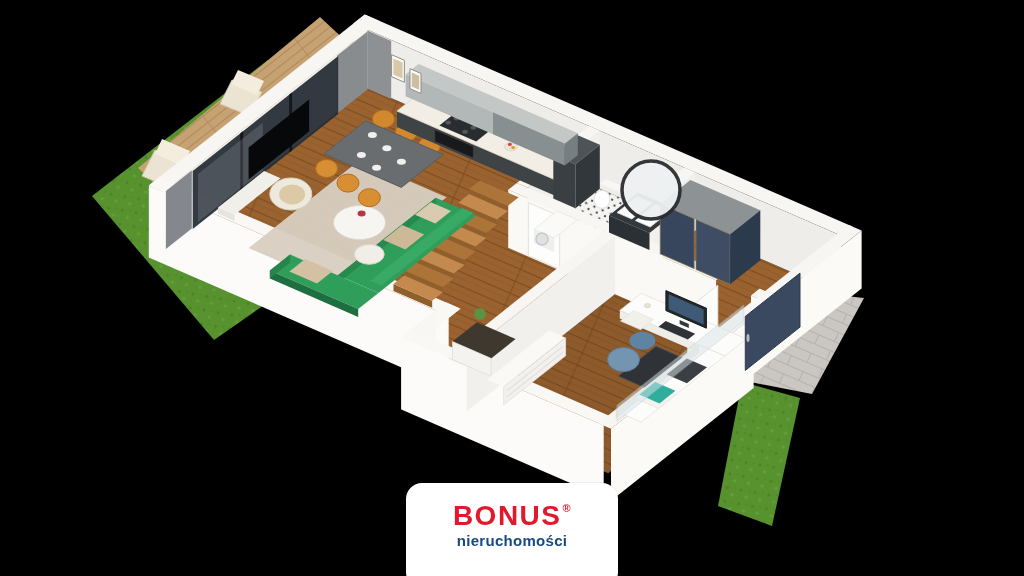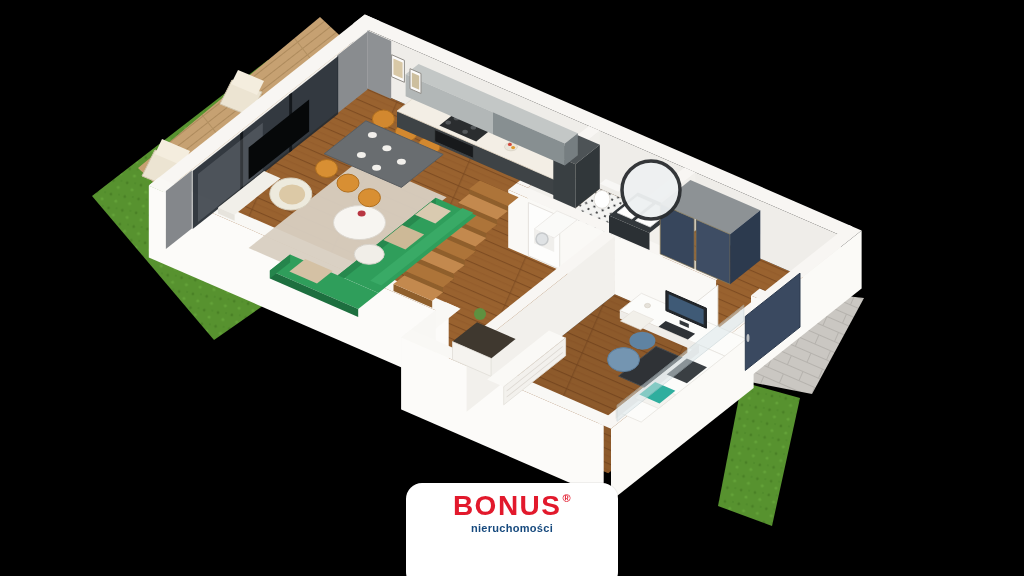--- a/index.html
+++ b/index.html
@@ -1,21 +1,21 @@
 <!DOCTYPE html>
 <html><head>
 <meta charset="utf-8">
 <style>
   html,body{margin:0;padding:0;}
   body{width:1024px;height:576px;position:relative;overflow:hidden;background:#000;font-family:"Liberation Sans",sans-serif;}
   #scene-svg{position:absolute;left:0;top:0;}
   .logo-card{position:absolute;left:406px;top:483px;width:212px;height:105px;background:#ffffff;border-radius:16px;text-align:center;box-shadow:0 0 0 1px rgba(0,0,0,0.05);}
-  .brand-line{margin-top:9px;font-size:28px;font-weight:700;letter-spacing:1.5px;line-height:1;}
+  .brand-line{margin-top:19px;font-size:28px;font-weight:700;letter-spacing:1.5px;line-height:1;}
   .brand-reg{font-size:11px;font-weight:700;position:relative;top:-13px;left:1px;}
-  .brand-sub{margin-top:2px;font-size:11px;font-weight:700;letter-spacing:0.3px;}
+  .brand-sub{margin-top:2px;font-size:15px;font-weight:700;letter-spacing:0.3px;}
 </style>
 </head>
 <body style="background: rgb(0, 0, 0);">
 
 <svg id="scene-svg" width="1024" height="576" viewBox="0 0 1024 576" xmlns="http://www.w3.org/2000/svg">
   <defs>
     <pattern id="woodP" patternUnits="userSpaceOnUse" width="90" height="13" patternTransform="rotate(23.5)">
       <rect width="90" height="13" fill="#99622f"></rect>
       <rect width="90" height="1.1" y="0" fill="#7e4c22"></rect>
       <rect width="90" height="0.8" y="6.5" fill="#8a5628" opacity="0.7"></rect>

